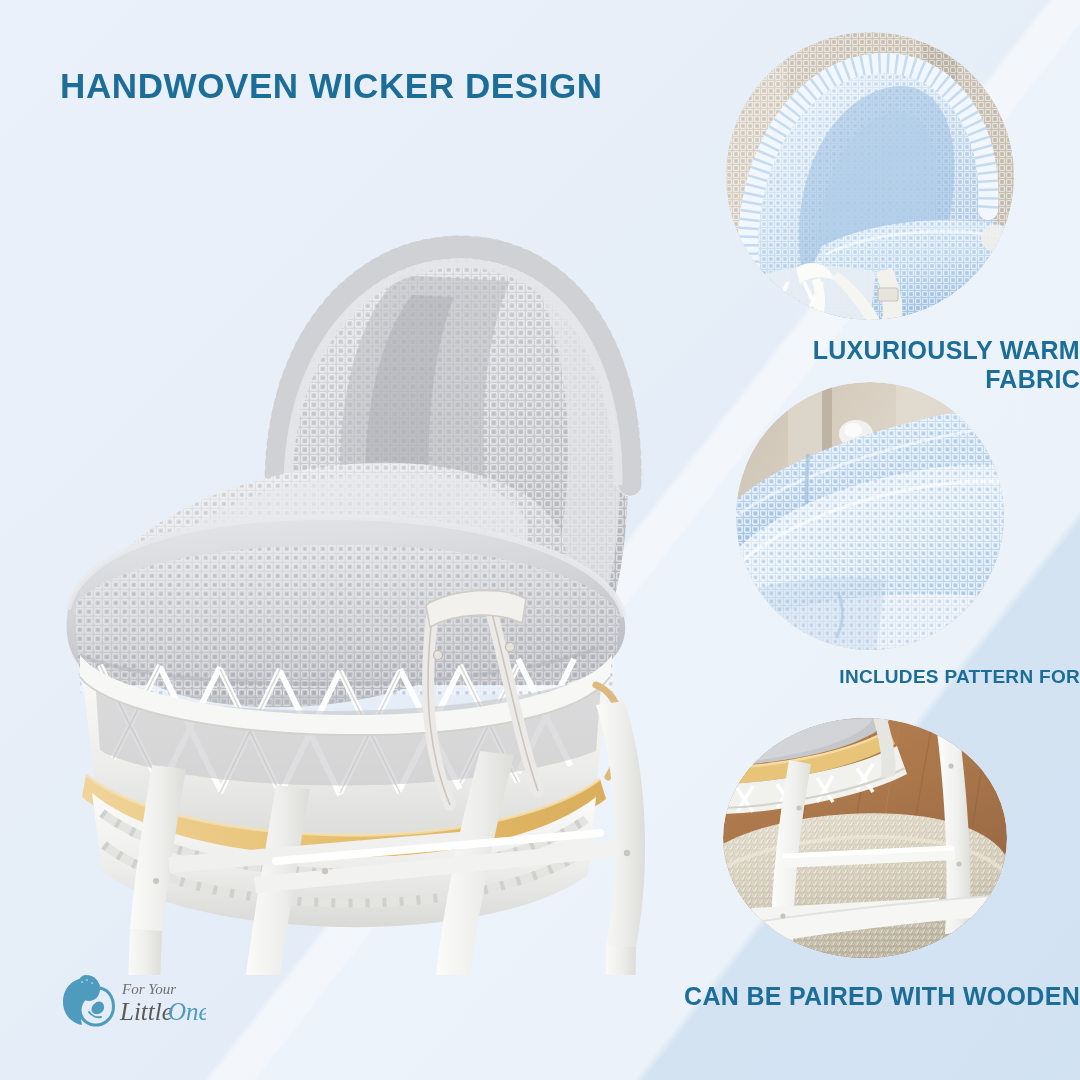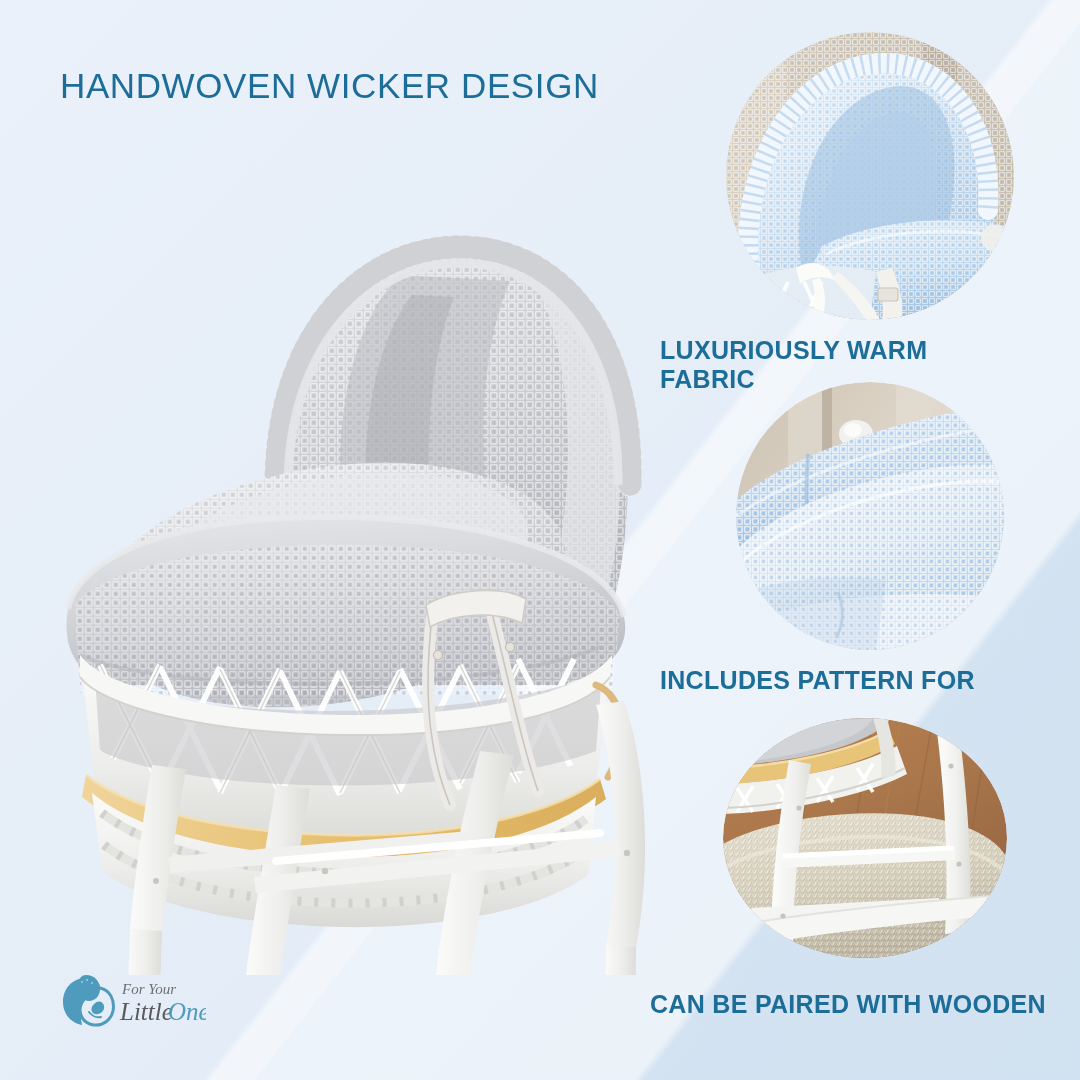--- a/index.html
+++ b/index.html
@@ -48,41 +48,41 @@
                 rgba(208,225,241,0.75) 57.2%,
                 rgba(208,225,241,0.85) 100%);
   }
 
   
   .headline {
     position: absolute;
     left: 60px;
     top: 66px;
     font-size: 35px;
-    font-weight: 400;
+    font-weight: 700;
     letter-spacing: 0.6px;
     color: #1d6d99;
     text-transform: uppercase;
     white-space: nowrap;
   }
 
   
   .hero {
     position: absolute;
     left: 40px;
     top: 185px;
     width: 620px;
     height: 790px;
   }
   .hero svg { display:block; width:100%; height:100%; }
 
   
   .feature {
     position: absolute;
-    text-align: left;
+    text-align: right;
   }
   .fcircle {
     position: relative;
     border-radius: 50%;
     overflow: hidden;
     margin: 0 auto;
     box-shadow: 0 0 0 0 rgba(0,0,0,0);
   }
   .fcircle svg { display:block; width:100%; height:100%; }
   .fcap {
@@ -93,25 +93,25 @@
     line-height: 1.14;
     letter-spacing: 0.3px;
   }
 
   #feat1 { left: 660px; top: 32px;  width: 420px; }
   #feat1 .fcircle { width: 288px; height: 288px; }
   #feat1 .fcap { font-size: 25px; margin-top: 16px; }
 
   #feat2 { left: 660px; top: 382px; width: 420px; }
   #feat2 .fcircle { width: 268px; height: 268px; }
-  #feat2 .fcap { font-size: 25px; margin-top: 16px; }
+  #feat2 .fcap { font-size: 19px; margin-top: 16px; }
 
   #feat3 { left: 650px; top: 718px; width: 430px; }
   #feat3 .fcircle { width: 284px; height: 240px; border-radius: 50%; }
-  #feat3 .fcap { font-size: 25px; margin-top: 32px; }
+  #feat3 .fcap { font-size: 25px; margin-top: 24px; }
 
   
   .logo {
     position: absolute;
     left: 56px;
     top: 968px;
     width: 150px;
     height: 70px;
   }
   .logo svg { display:block; width:100%; height:100%; }

